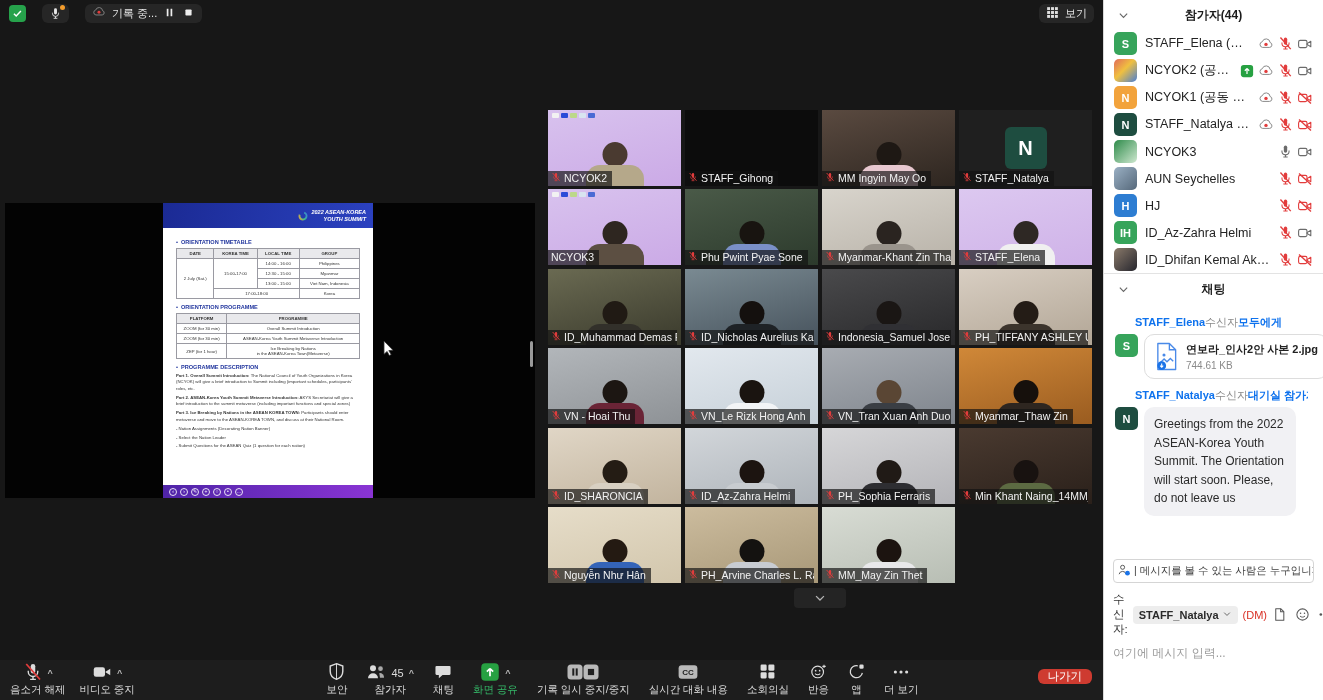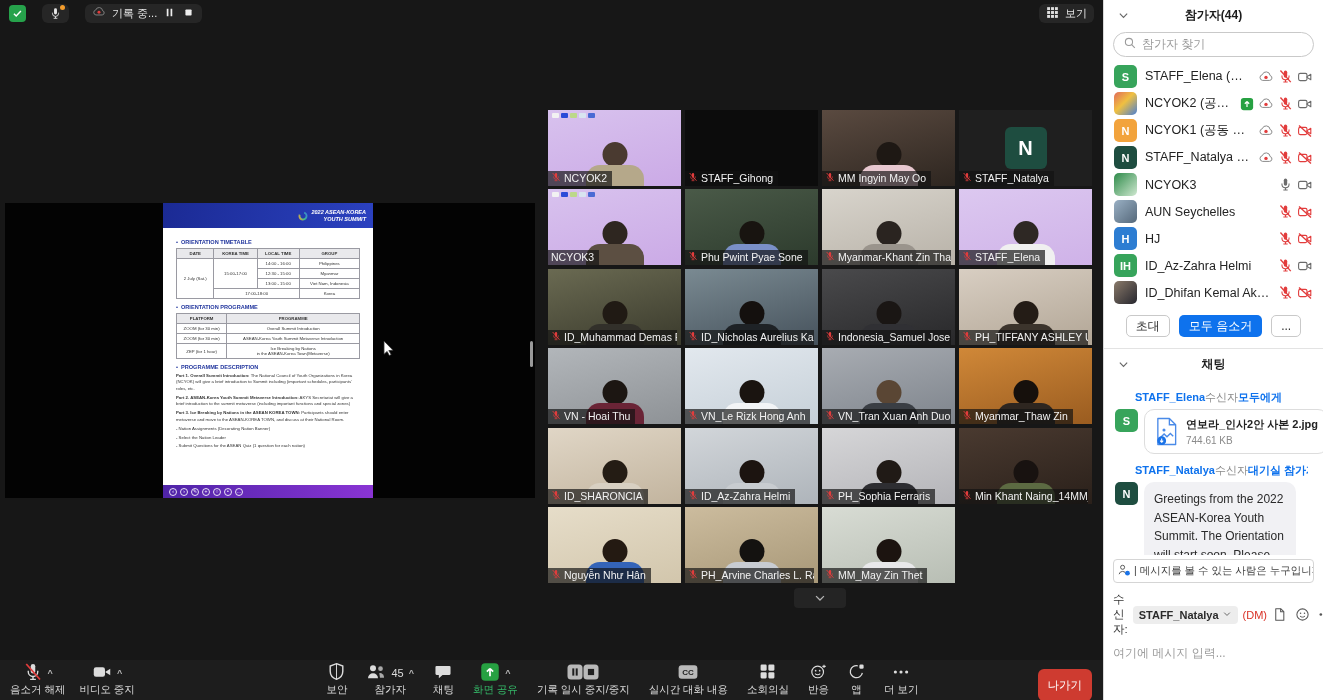--- a/index.html
+++ b/index.html
@@ -47,21 +47,21 @@
 
 
 .toolbar{position:absolute;left:0;bottom:0;width:1103px;height:40px;background:#1d1d1d;display:flex;align-items:stretch}
 .tb-left{display:flex;padding-left:3px}
 .tb-center{flex:1;display:flex;justify-content:center;gap:5px}
 .tb-item{display:flex;flex-direction:column;align-items:center;justify-content:center;gap:1px;padding:0 7px;color:#dcdcdc;font-size:10.5px;white-space:nowrap;cursor:pointer}
 .tb-item .ic{height:19px;display:flex;align-items:center;gap:3px}
 .tb-item.accent{color:#35b868}
 .chev{color:#b5b5b5;font-size:9px;font-weight:700;margin-left:2px}
 .badge{color:#dcdcdc;font-size:11px;margin-left:2px}
-.leave-btn{position:absolute;right:11px;top:9px;height:32px;padding:0 10px;background:#ce3b30;border-radius:6px;color:#fff;font-size:11.5px;display:flex;align-items:center;cursor:pointer}
+.leave-btn{position:absolute;right:11px;top:9px;height:15px;padding:0 10px;background:#ce3b30;border-radius:6px;color:#fff;font-size:11.5px;display:flex;align-items:center;cursor:pointer}
 
 
 .sidebar{position:absolute;right:0;top:0;width:220px;height:700px;background:#fff;display:flex;flex-direction:column;border-left:1px solid #d9d9d9}
 .sb-header{position:relative;height:30px;flex:0 0 auto;display:flex;align-items:center;justify-content:center;font-size:12px;font-weight:700;color:#1b1b1b}
 .sb-chev{position:absolute;left:13px;top:9px;cursor:pointer;display:flex}
 .search-wrap{padding:2px 9px 6px;flex:0 0 auto}
 .search-box{height:25px;border:1px solid #c9c9c9;border-radius:13px;display:flex;align-items:center;gap:5px;padding:0 9px;font-size:12px;color:#9a9a9a}
 .plist{flex:0 0 auto}
 .prow{height:27px;display:flex;align-items:center;gap:8px;padding:0 10px}
 .pav{width:23px;height:23px;border-radius:5px;flex:0 0 auto;display:flex;align-items:center;justify-content:center;color:#fff;font-weight:700;font-size:11px}
@@ -760,29 +760,20 @@
 
   <div class="sidebar">
     <div class="sb-header">
       <span class="sb-chev" id="i-chev1">
           <svg width="13" height="13" viewBox="0 0 16 16" xmlns="http://www.w3.org/2000/svg">
             <path d="M3.5 5.8L8 10.3l4.5-4.5" stroke="#666" stroke-width="1.4" fill="none"></path>
           </svg>
         </span>
       <span>참가자(44)</span>
     </div>
-    <div class="search-wrap">
-      <div class="search-box">
-        <span id="i-search"><svg width="14" height="14" viewBox="0 0 16 16" xmlns="http://www.w3.org/2000/svg">
-              <circle cx="6.8" cy="6.8" r="4.1" stroke="#9a9a9a" stroke-width="1.2" fill="none"></circle>
-              <path d="M9.9 9.9l3.6 3.6" stroke="#9a9a9a" stroke-width="1.2"></path>
-            </svg></span>
-        <span>참가자 찾기</span>
-      </div>
-    </div>
     <div class="plist" id="plist">
     <div class="prow">
       <span class="pav" style="background:#37a45b">S</span>
       <span class="pname">STAFF_Elena (호스트)</span>
       <span class="picons">
             <span style="display:flex">
               <svg width="16" height="16" viewBox="0 0 16 16" xmlns="http://www.w3.org/2000/svg">
                 <path d="M4.5 11.4a2.9 2.9 0 0 1-.2-5.7 4 4 0 0 1 7.8.8 2.5 2.5 0 0 1-.5 4.9z" stroke="#8a8a8a" stroke-width="1" fill="none"></path>
                 <circle cx="8" cy="8.4" r="1.7" fill="#e23c3c"></circle>
               </svg>
@@ -985,25 +976,20 @@
             <span style="display:flex">
               <svg width="16" height="16" viewBox="0 0 16 16" xmlns="http://www.w3.org/2000/svg">
                 <rect x="1.6" y="4.4" width="8.4" height="7.2" rx="1.6" stroke="#e23c3c" stroke-width="1.1" fill="none"></rect>
                 <path d="M10 7.6l3.8-2.3v5.4L10 8.4z" stroke="#e23c3c" stroke-width="1.1" fill="none" stroke-linejoin="round"></path>
                 <path d="M2 2.4l12 11.2" stroke="#e23c3c" stroke-width="1.3"></path>
               </svg>
             </span>
           </span>
     </div>
       </div>
-    <div class="p-actions">
-      <div class="btn-light">초대</div>
-      <div class="btn-blue">모두 음소거</div>
-      <div class="btn-light">...</div>
-    </div>
     <div class="sb-div"></div>
     <div class="sb-header">
       <span class="sb-chev" id="i-chev2">
           <svg width="13" height="13" viewBox="0 0 16 16" xmlns="http://www.w3.org/2000/svg">
             <path d="M3.5 5.8L8 10.3l4.5-4.5" stroke="#666" stroke-width="1.4" fill="none"></path>
           </svg>
         </span>
       <span>채팅</span>
     </div>
     <div class="chat-body" id="chatbody">

